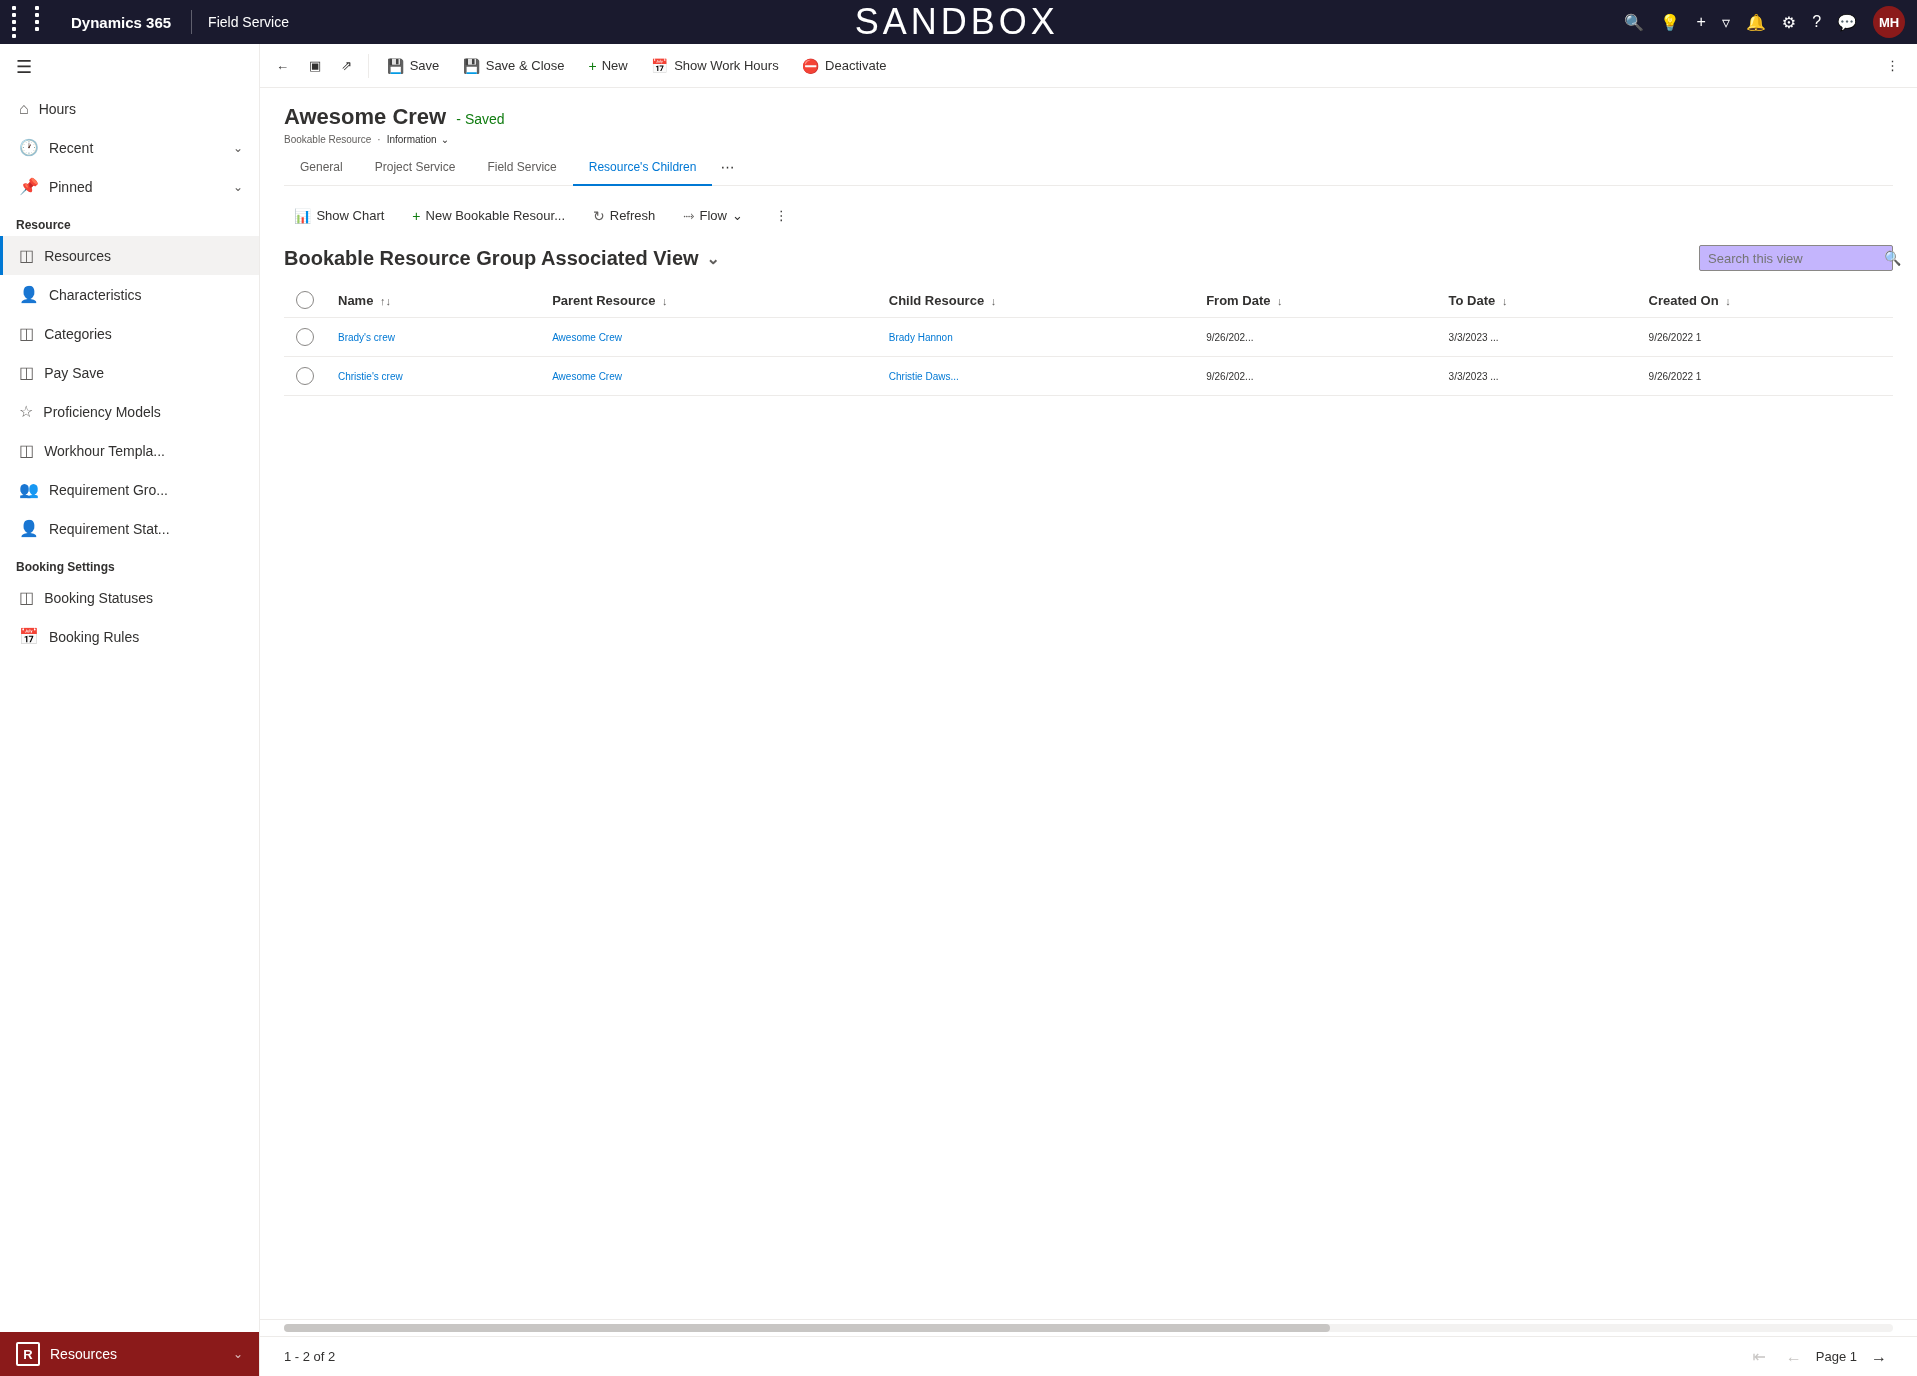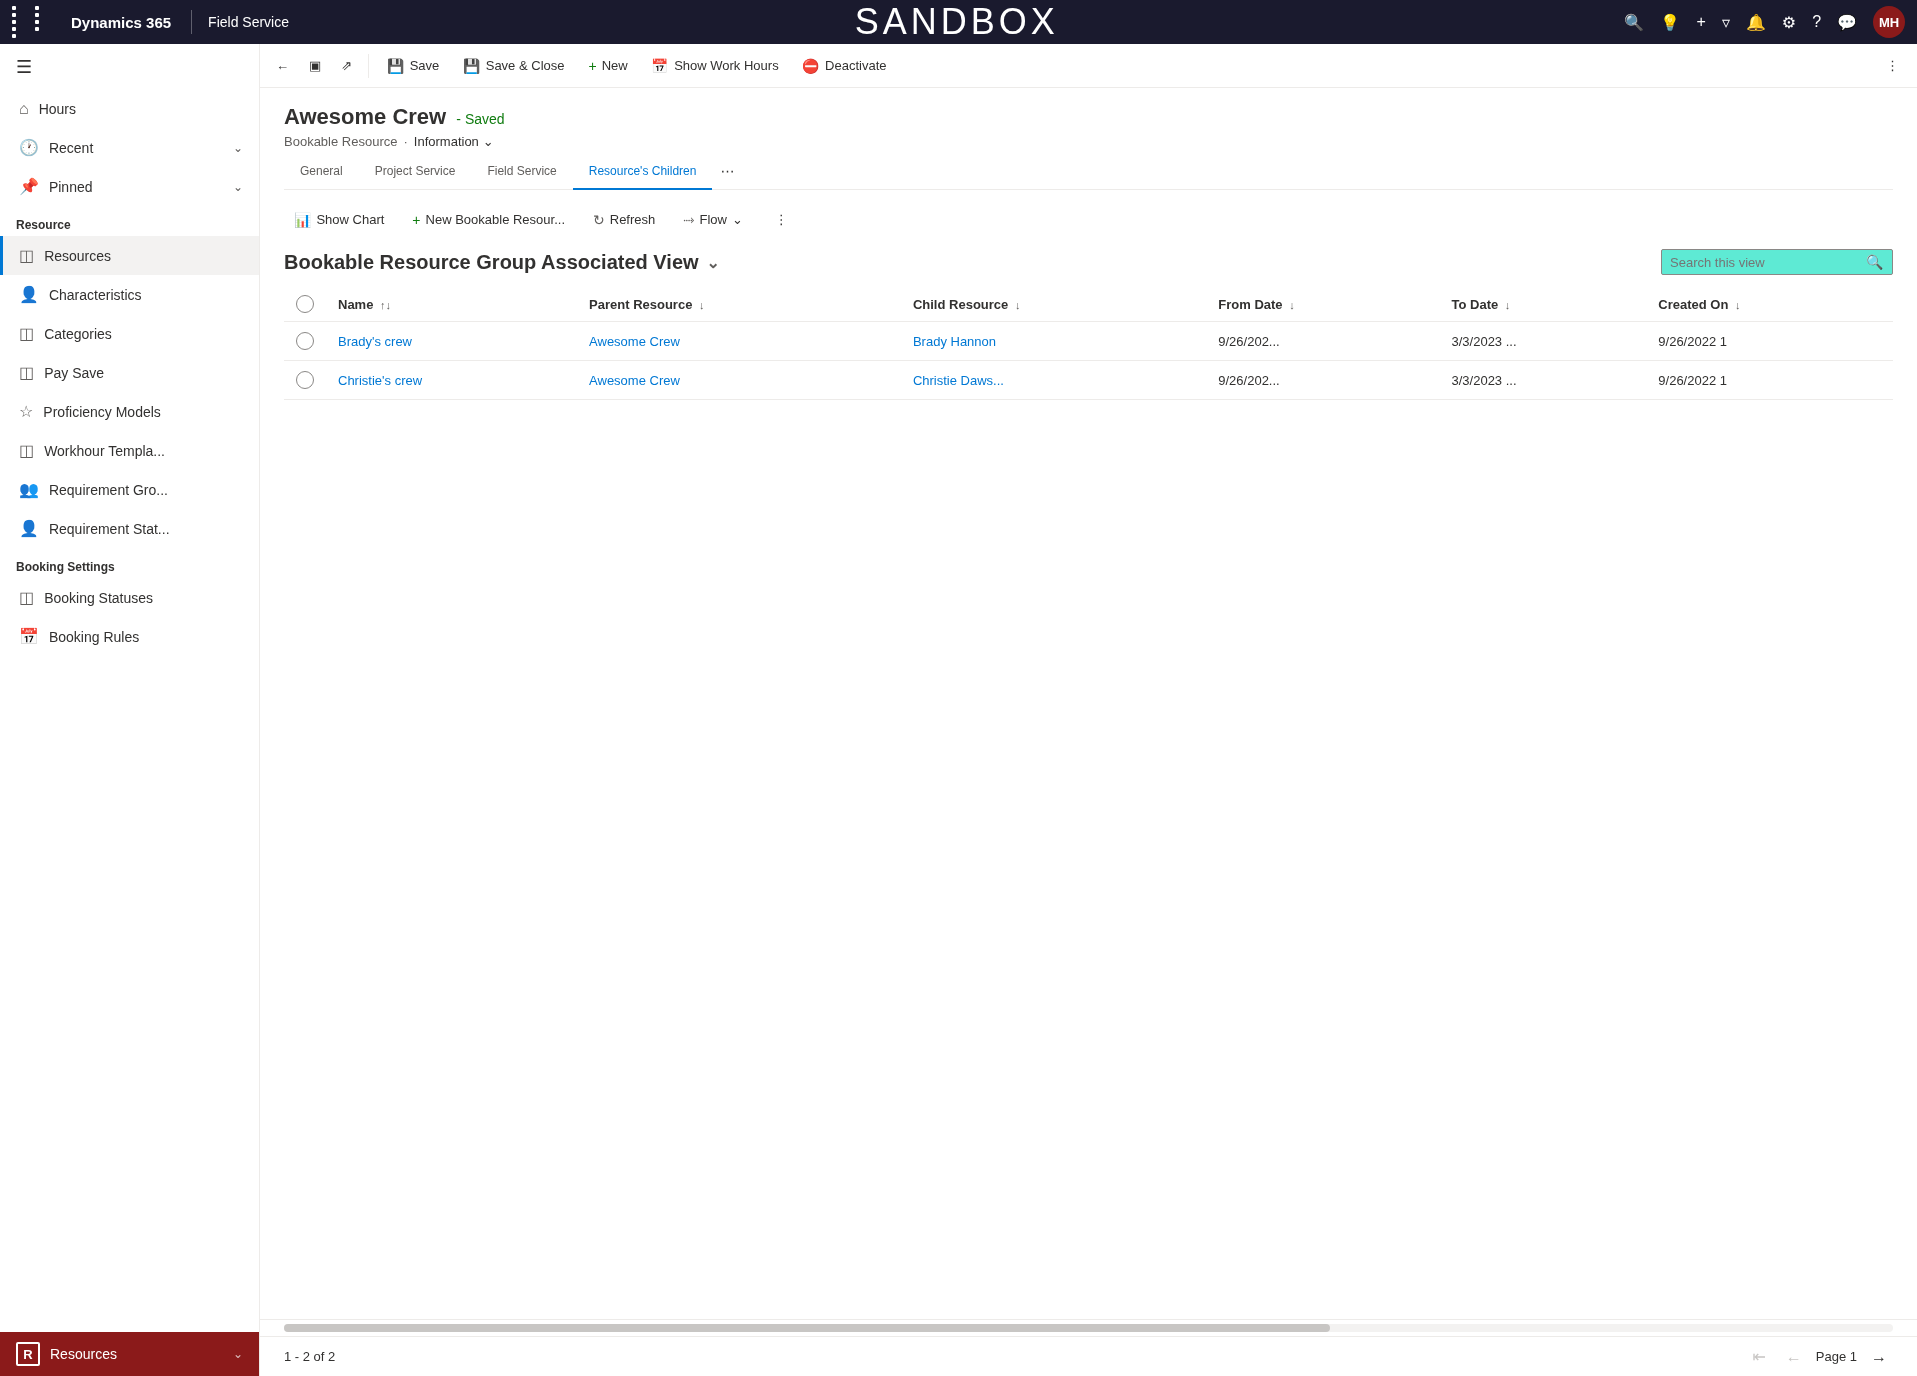--- a/index.html
+++ b/index.html
@@ -90,21 +90,21 @@
     .toolbar-btn.new-btn .icon { color: #107c10; }
     .toolbar-btn.deactivate-btn .icon { color: #d83b01; }
 
     
     .page-content { flex: 1; overflow-y: auto; padding: 16px 24px; }
 
     
     .record-header { margin-bottom: 4px; }
     .record-title { font-size: 22px; font-weight: 600; color: #323130; }
     .record-title .saved-badge { font-size: 14px; font-weight: 400; color: #107c10; margin-left: 4px; }
-    .record-subtitle { font-size: 13px; color: #605e5c; display: flex; align-items: center; gap: 6px; margin-top: 4px; }
+    .record-subtitle { font-size: 10px; color: #605e5c; display: flex; align-items: center; gap: 6px; margin-top: 4px; }
     .record-subtitle .dot { color: #605e5c; }
     .record-subtitle .info-link { color: #323130; cursor: pointer; display: flex; align-items: center; gap: 4px; }
 
     
     .tabs { display: flex; align-items: center; gap: 0; border-bottom: 1px solid #edebe9; margin-bottom: 16px; }
     .tab {
       padding: 10px 16px;
       cursor: pointer;
       font-size: 12px;
       color: #605e5c;
@@ -152,22 +152,22 @@
       gap: 8px;
       cursor: pointer;
     }
     .view-name .chevron { font-size: 16px; color: #605e5c; }
     .search-box {
       display: flex;
       align-items: center;
       border: 1px solid #8a8886;
       border-radius: 2px;
       padding: 4px 8px;
-      width: 232px;
-      background: #5eead4;
+      width: 194px;
+      background: #c4b5fd;
       margin-left: 16px;
     }
     .search-box input {
       border: none;
       outline: none;
       font-size: 13px;
       color: #323130;
       flex: 1;
       background: transparent;
     }
@@ -180,21 +180,21 @@
       padding: 8px 12px;
       font-size: 13px;
       font-weight: 600;
       color: #323130;
       border-bottom: 1px solid #edebe9;
       white-space: nowrap;
     }
     .data-table th .sort-icon { font-size: 11px; color: #605e5c; margin-left: 3px; }
     .data-table td {
       padding: 10px 12px;
-      font-size: 13px;
+      font-size: 10px;
       color: #323130;
       border-bottom: 1px solid #edebe9;
     }
     .data-table td.link { color: #0078d4; cursor: pointer; }
     .row-checkbox { width: 32px; }
     .checkbox-circle {
       width: 18px;
       height: 18px;
       border: 1px solid #8a8886;
       border-radius: 50%;

